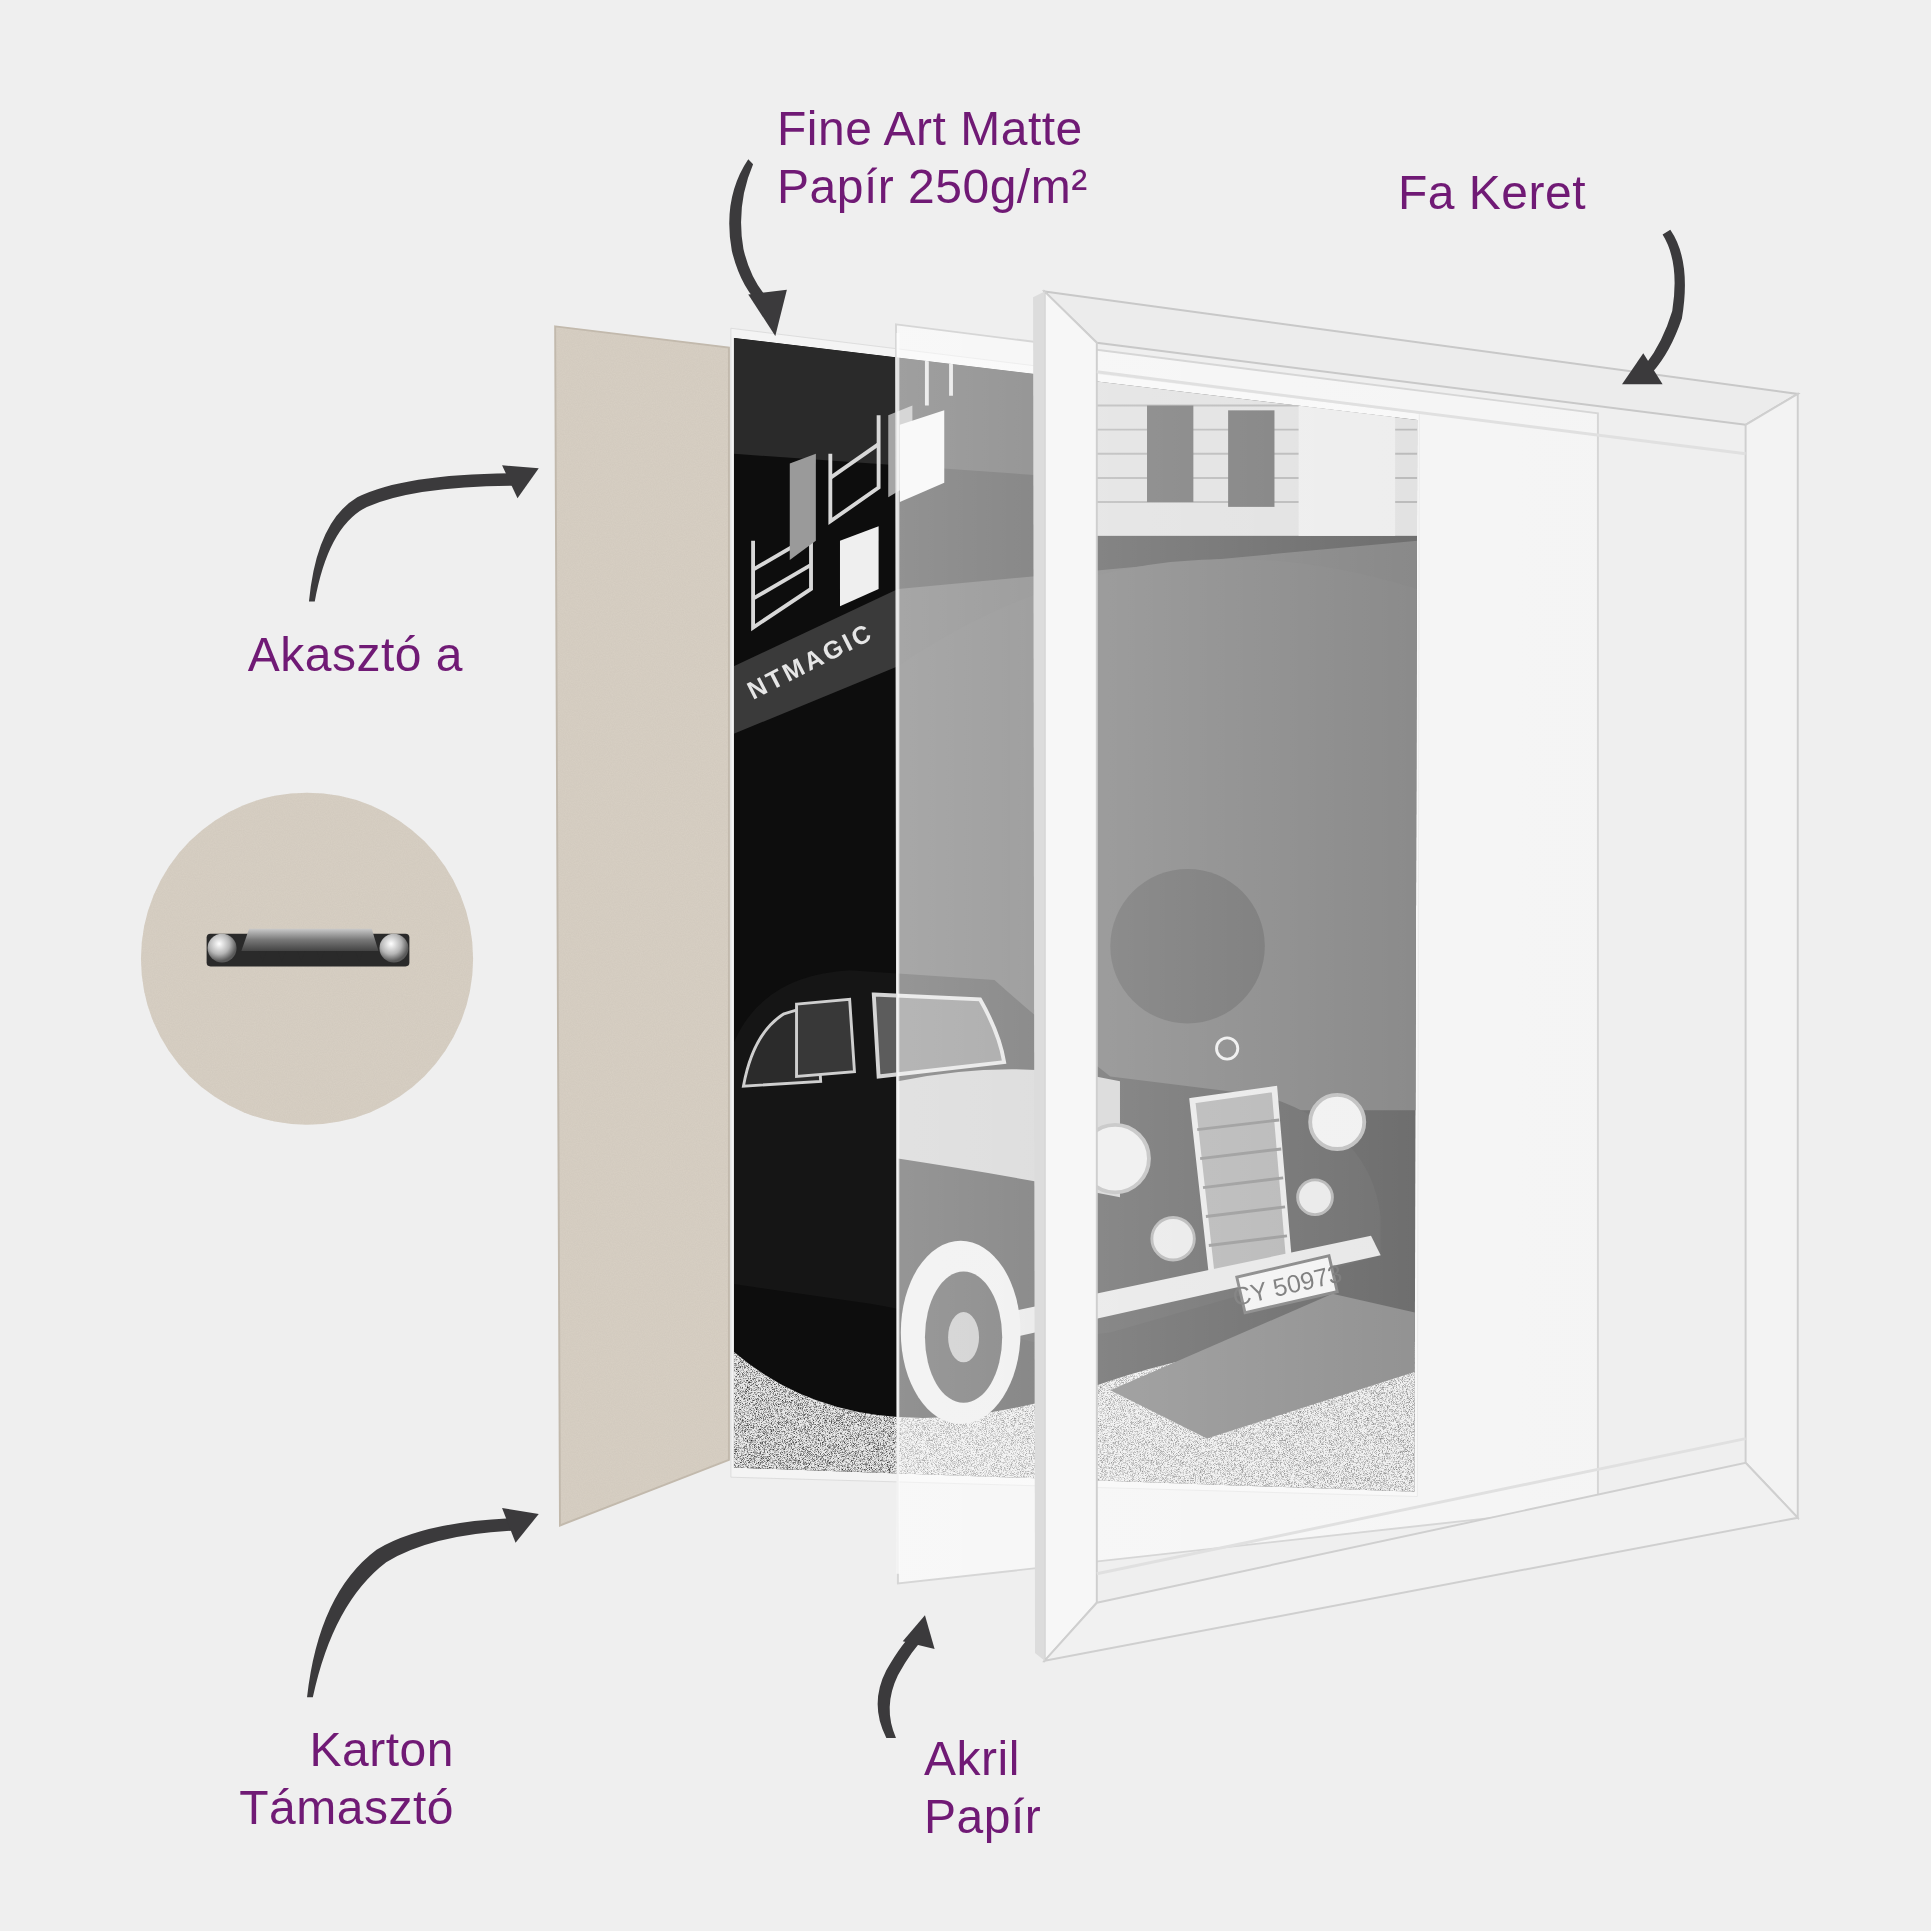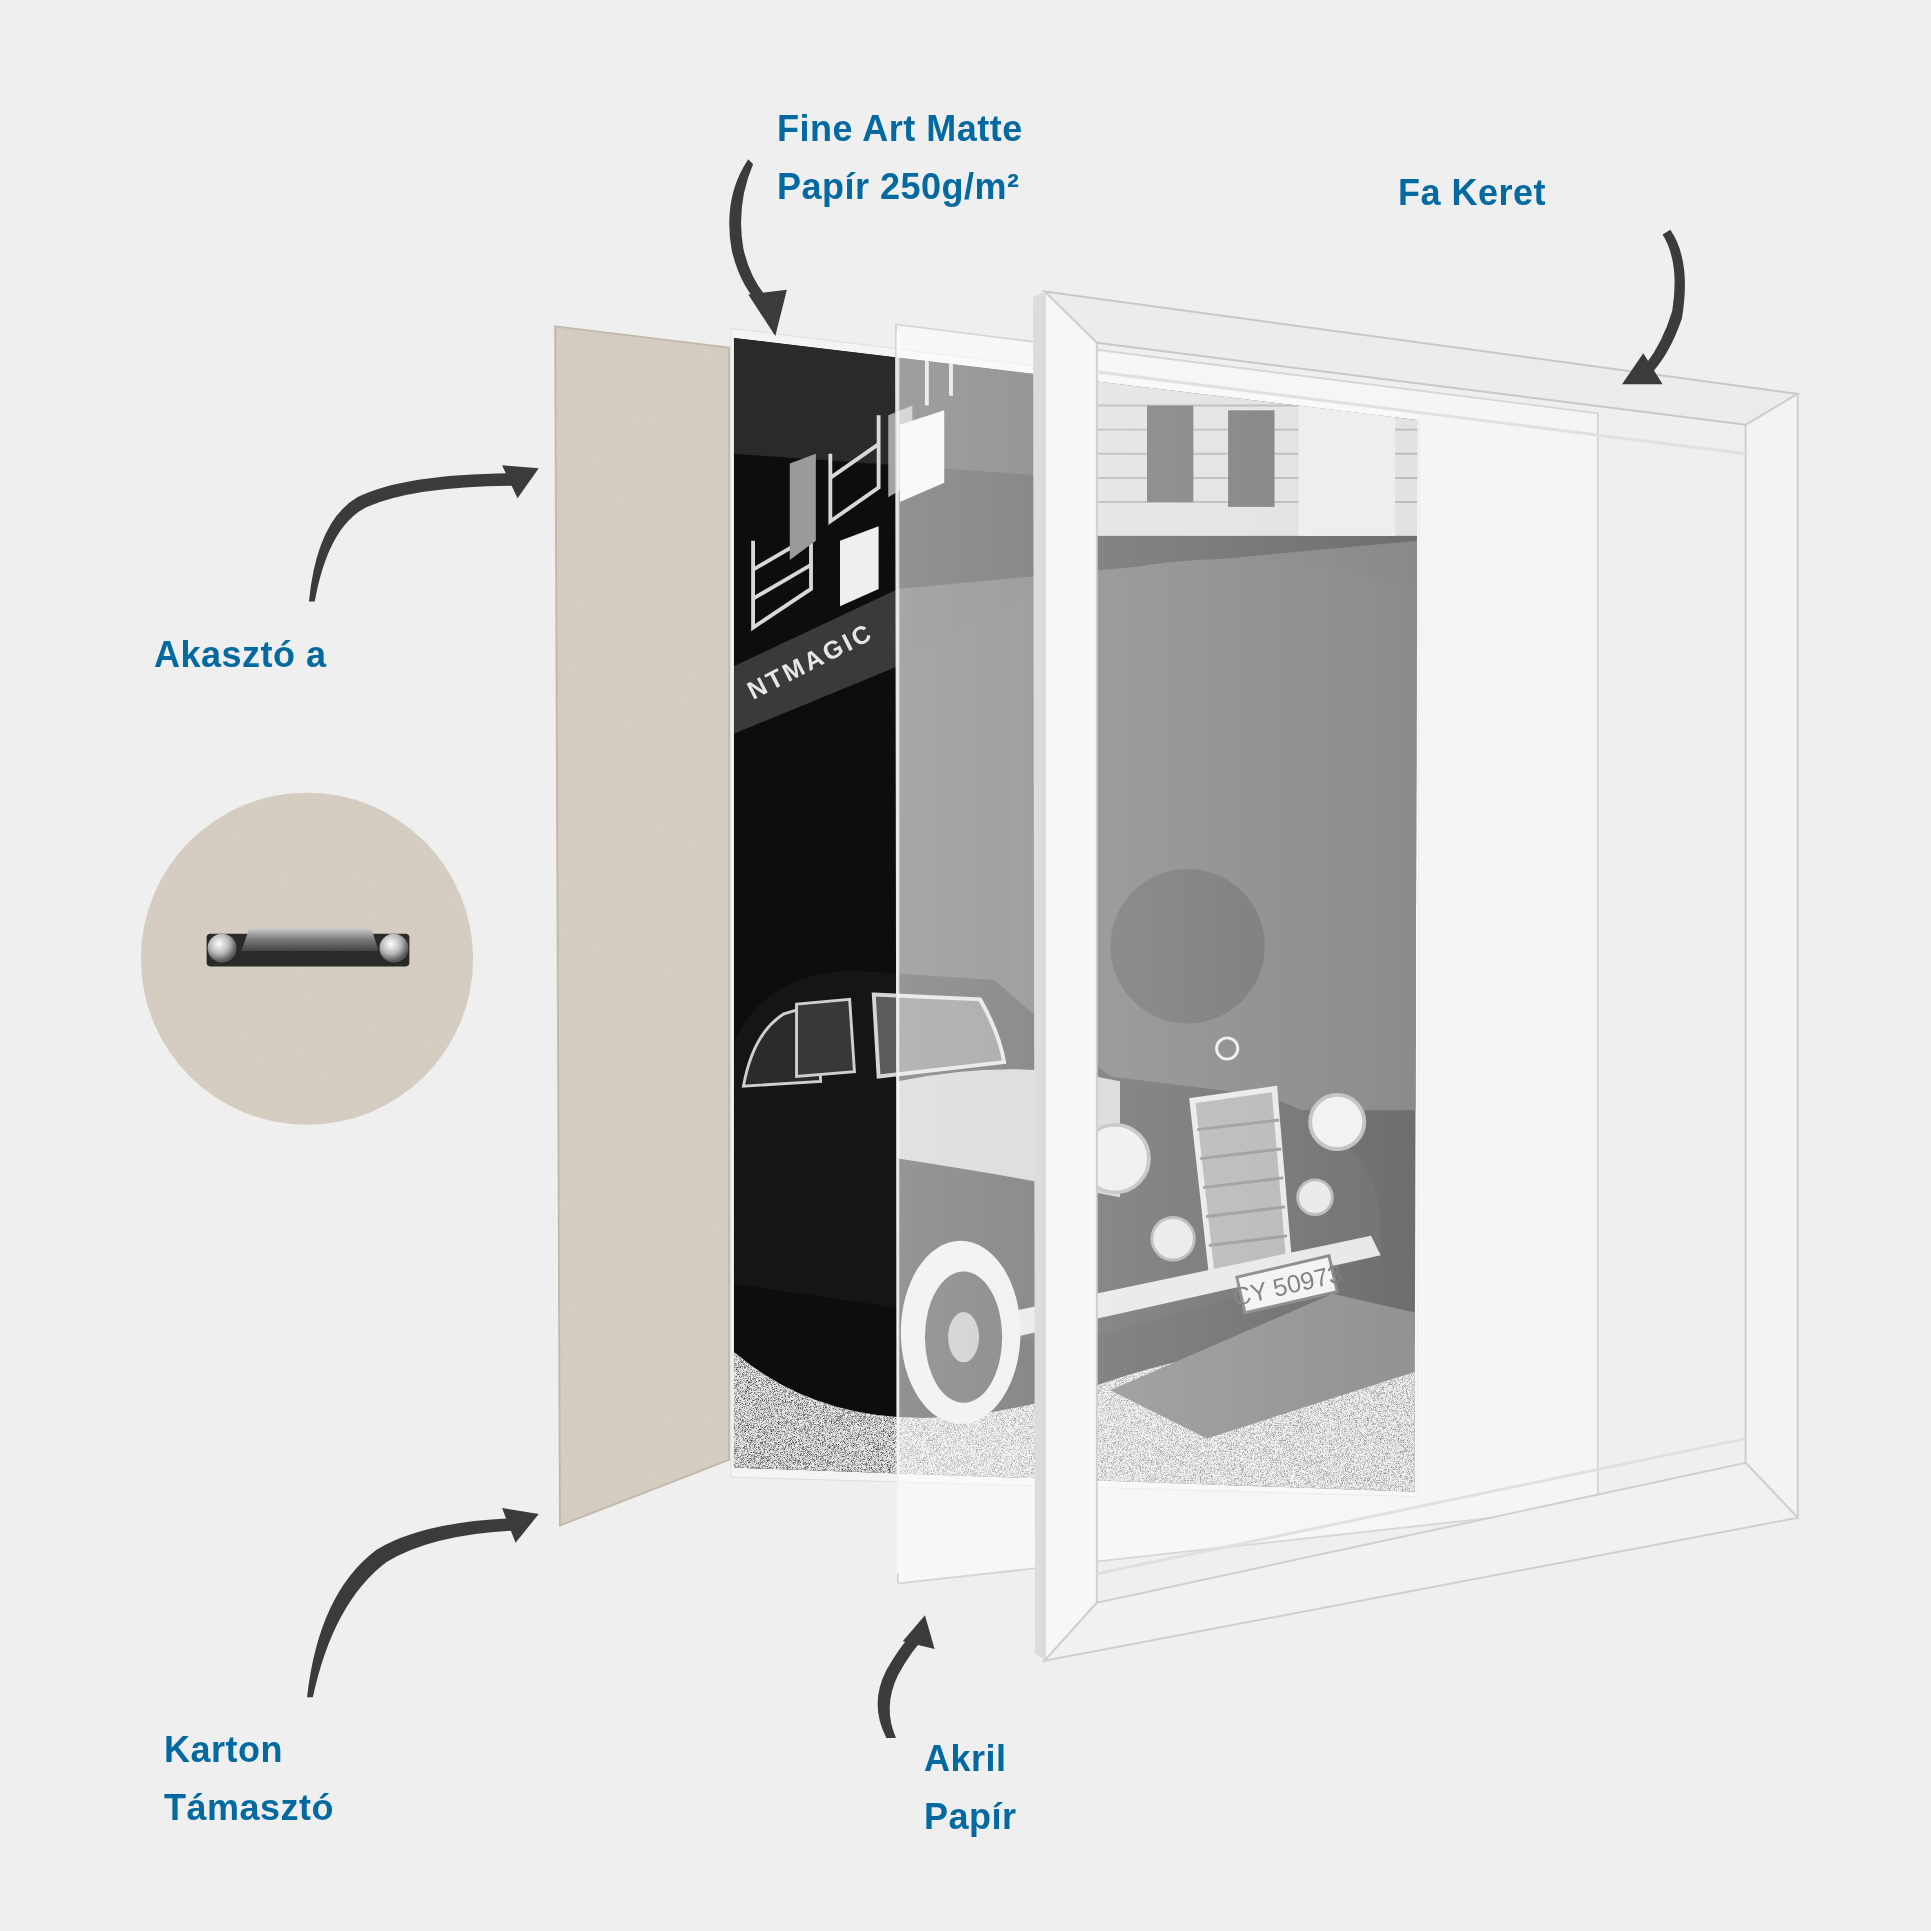--- a/index.html
+++ b/index.html
@@ -5,29 +5,29 @@
   html, body { margin: 0; padding: 0; }
   body {
     width: 1931px; height: 1931px; overflow: hidden;
     background: #efefef;
     font-family: "Liberation Sans", "DejaVu Sans", sans-serif;
     position: relative;
   }
   .stage { position: absolute; left: 0; top: 0; width: 1931px; height: 1931px; }
   .label {
     position: absolute;
-    color: #0369a1;
-    font-weight: 700;
-    font-size: 36px;
+    color: #701a75;
+    font-weight: 400;
+    font-size: 48px;
     line-height: 58px;
     letter-spacing: 0.5px;
     white-space: nowrap;
   }
   .label .line { display: block; }
-  .center { text-align: left; }
+  .center { text-align: right; }
   svg { position: absolute; left: 0; top: 0; }
 </style>
 </head>
 <body>
 
 <div class="stage">
 
   <svg width="1931" height="1931" viewBox="0 0 2000 2000">
     <defs>
       <filter id="grain" x="0" y="0" width="100%" height="100%">

